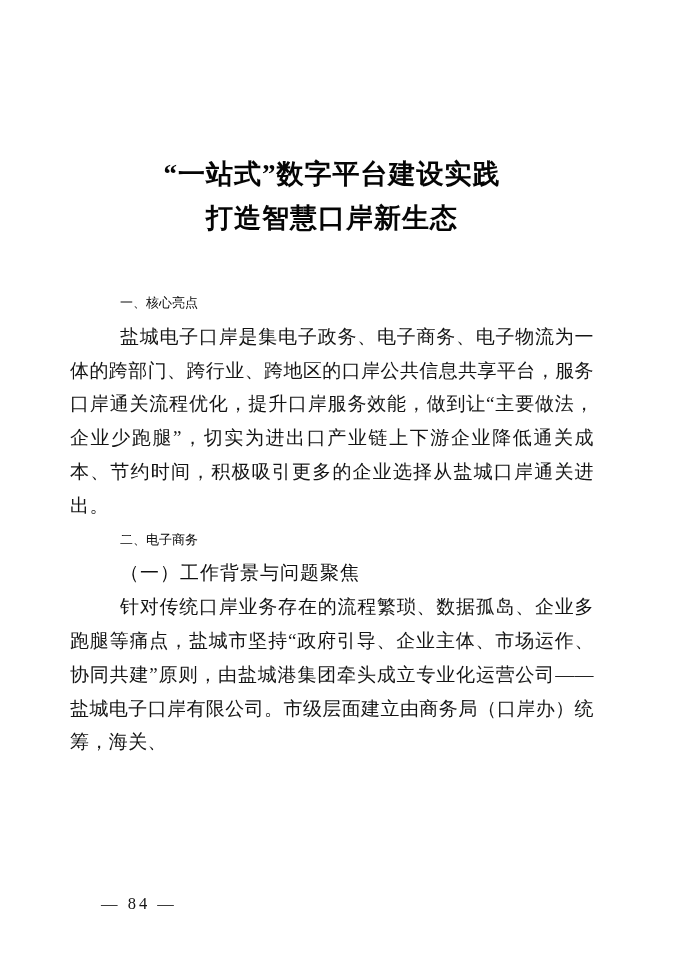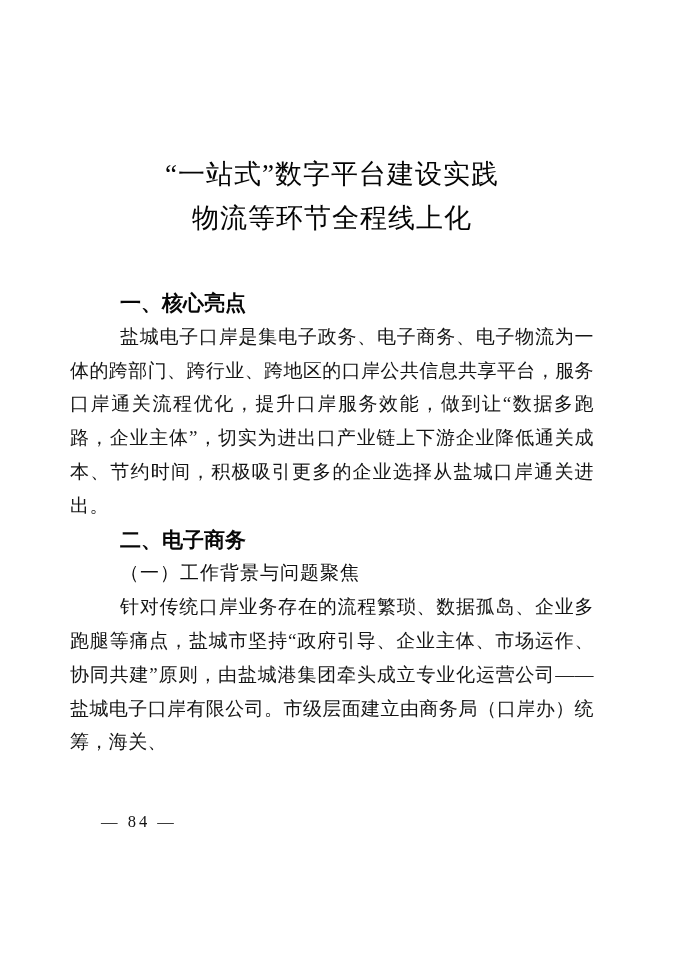--- a/index.html
+++ b/index.html
@@ -17,75 +17,75 @@
     color: #0d0d0d;
   }
   .content {
     position: absolute;
     left: 70px;
     top: 152px;
     width: 524px;
   }
   .doc-title {
     text-align: center;
-    font-weight: normal;
+    font-weight: bold;
     font-size: 27px;
     line-height: 44px;
     letter-spacing: 1px;
     color: #050505;
   }
   .flow {
     margin-top: 46px;
     font-size: 19px;
     line-height: 33.8px;
   }
   .section-heading {
     font-family: "Liberation Sans", "DejaVu Sans", sans-serif;
-    font-weight: bold;
-    font-size: 21px;
+    font-weight: normal;
+    font-size: 13px;
     padding-left: 50px;
     color: #070707;
   }
   .sub-heading {
     font-size: 19px;
     padding-left: 50px;
     letter-spacing: 1px;
     color: #101010;
   }
   .para {
     margin: 0;
     text-align: justify;
     text-indent: 50px;
     letter-spacing: 0.4px;
     color: #141414;
   }
   .footer-page-number {
     position: absolute;
     left: 101px;
-    top: 812px;
+    top: 894px;
     font-size: 16.5px;
     letter-spacing: 3px;
     color: #121212;
   }
 </style>
 </head>
 <body>
 
 <div class="page">
 
   <div class="content">
 
     <div class="doc-title">
       <div>“一站式”数字平台建设实践</div>
-      <div>物流等环节全程线上化</div>
+      <div>打造智慧口岸新生态</div>
     </div>
 
     <div class="flow">
       <div class="section-heading">一、核心亮点</div>
-      <p class="para">盐城电子口岸是集电子政务、电子商务、电子物流为一体的跨部门、跨行业、跨地区的口岸公共信息共享平台，服务口岸通关流程优化，提升口岸服务效能，做到让“数据多跑路，企业主体”，切实为进出口产业链上下游企业降低通关成本、节约时间，积极吸引更多的企业选择从盐城口岸通关进出。</p>
+      <p class="para">盐城电子口岸是集电子政务、电子商务、电子物流为一体的跨部门、跨行业、跨地区的口岸公共信息共享平台，服务口岸通关流程优化，提升口岸服务效能，做到让“主要做法，企业少跑腿”，切实为进出口产业链上下游企业降低通关成本、节约时间，积极吸引更多的企业选择从盐城口岸通关进出。</p>
       <div class="section-heading">二、电子商务</div>
       <div class="sub-heading">（一）工作背景与问题聚焦</div>
       <p class="para">针对传统口岸业务存在的流程繁琐、数据孤岛、企业多跑腿等痛点，盐城市坚持“政府引导、企业主体、市场运作、协同共建”原则，由盐城港集团牵头成立专业化运营公司——盐城电子口岸有限公司。市级层面建立由商务局（口岸办）统筹，海关、</p>
     </div>
 
   </div>
 
   <div class="footer-page-number">— 84 —</div>
 
 </div>

